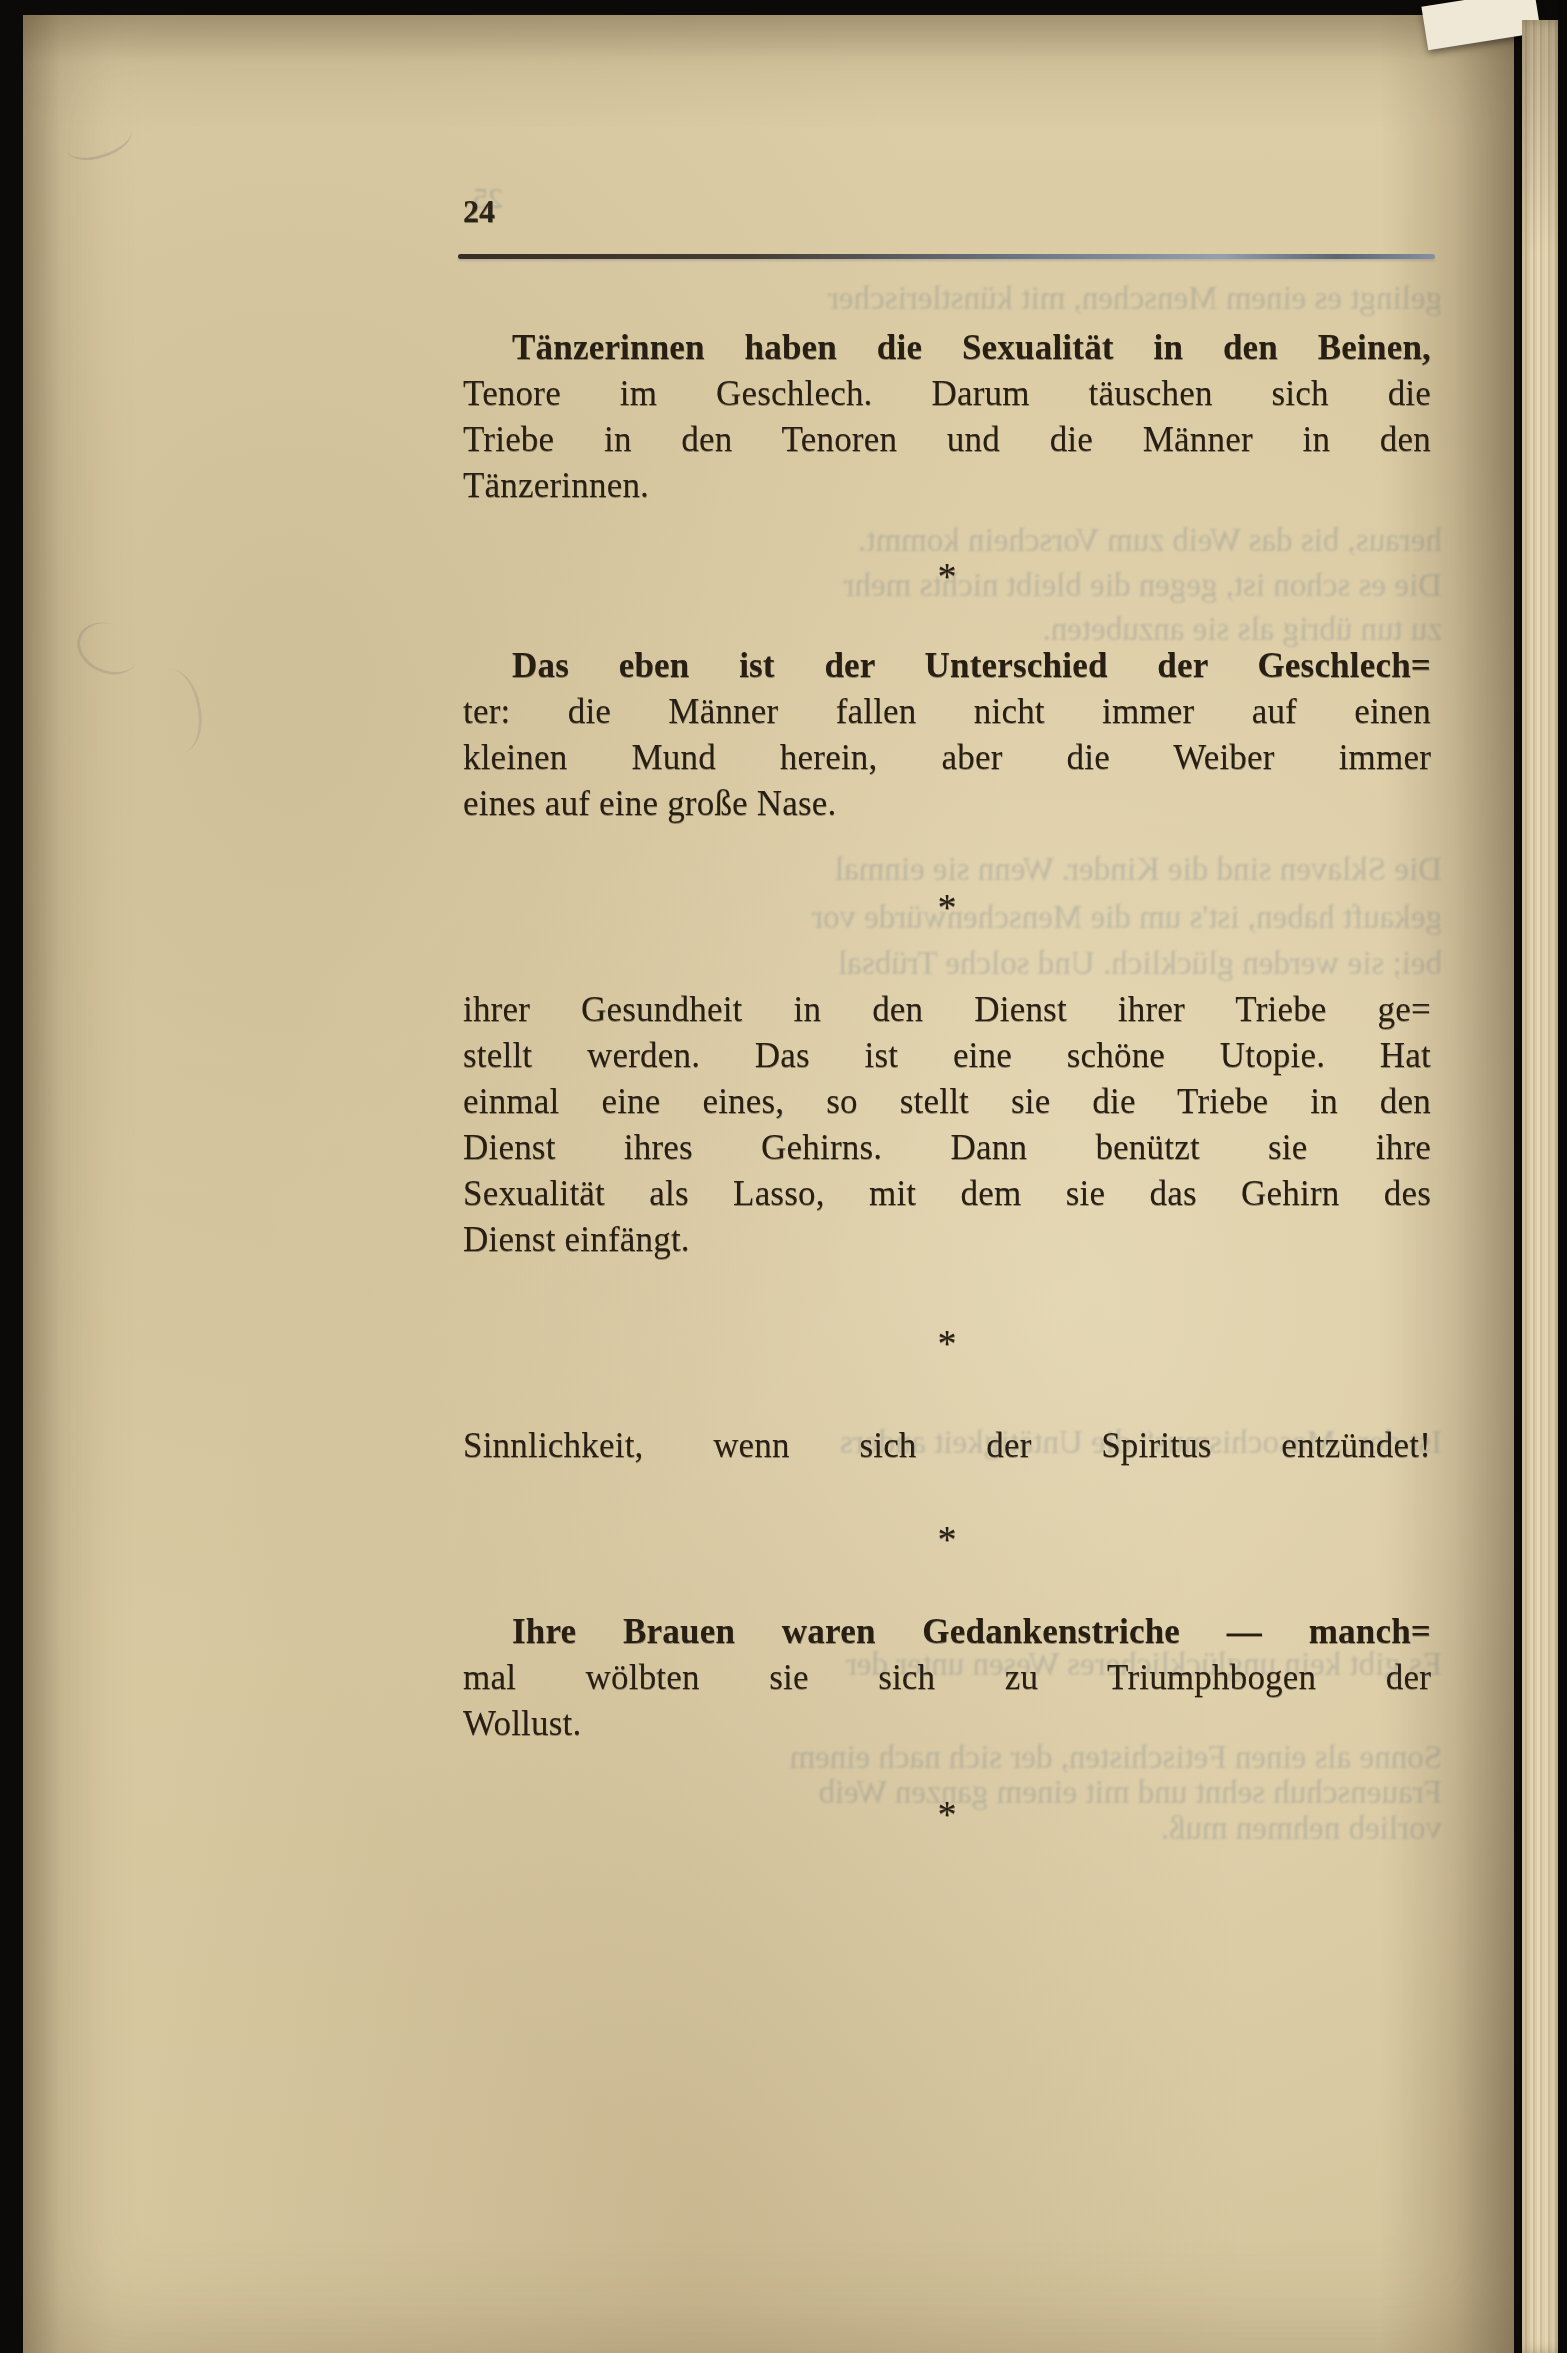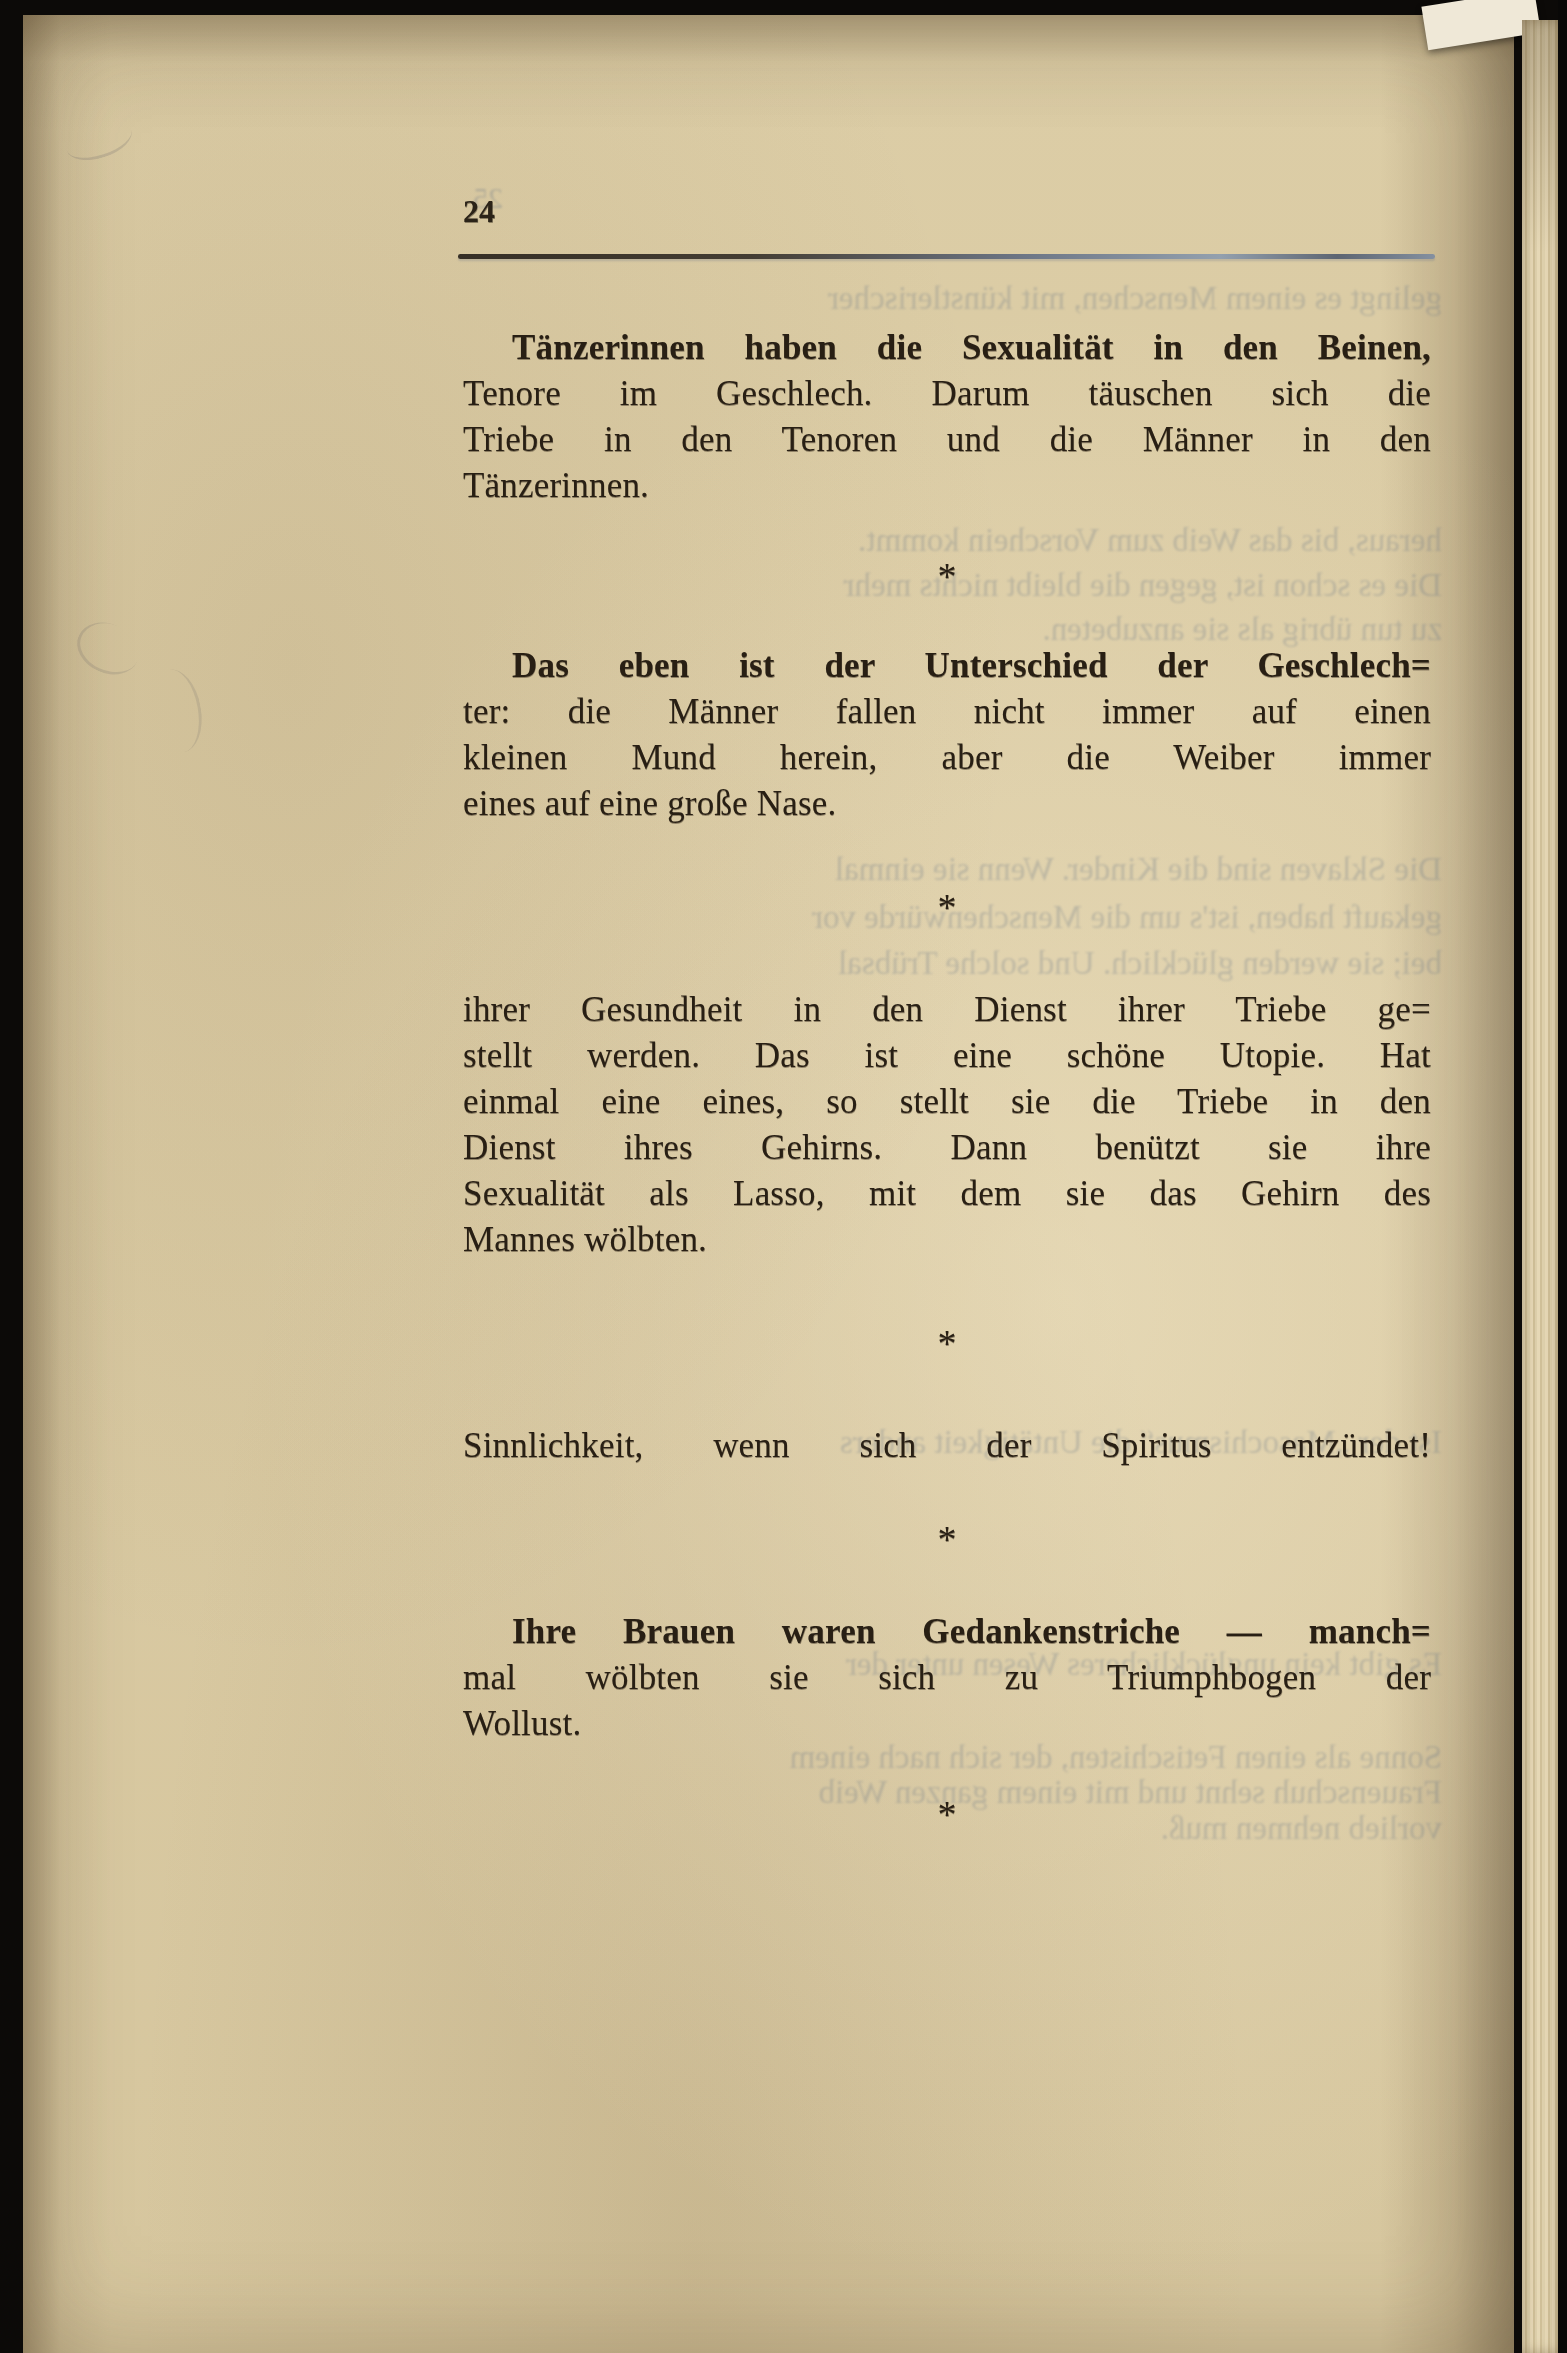--- a/index.html
+++ b/index.html
@@ -121,21 +121,21 @@
     </div>
 
     <div class="separator m75">*</div>
 
     <div class="aphorism">
       <span class="line">ihrer Gesundheit in den Dienst ihrer Triebe ge=</span>
       <span class="line">stellt werden. Das ist eine schöne Utopie. Hat</span>
       <span class="line">einmal eine eines, so stellt sie die Triebe in den</span>
       <span class="line">Dienst ihres Gehirns. Dann benützt sie ihre</span>
       <span class="line">Sexualität als Lasso, mit dem sie das Gehirn des</span>
-      <span class="line last">Mannes wölbten.</span>
+      <span class="line last">Dienst einfängt.</span>
     </div>
 
     <div class="separator m75">*</div>
 
     <div class="aphorism">
       <span class="line">Sinnlichkeit, wenn sich der Spiritus entzündet!</span>
     </div>
 
     <div class="separator m62">*</div>
 

